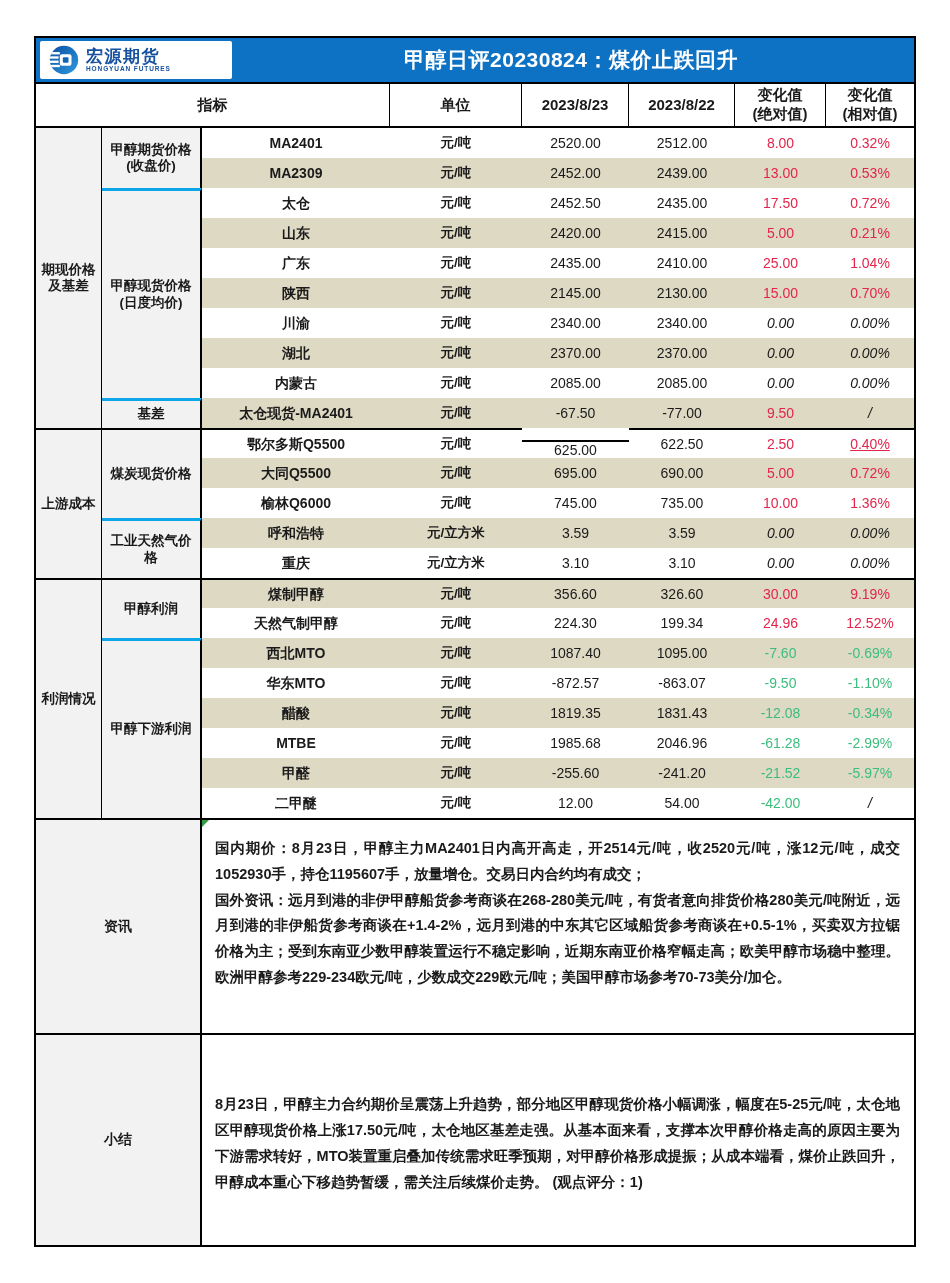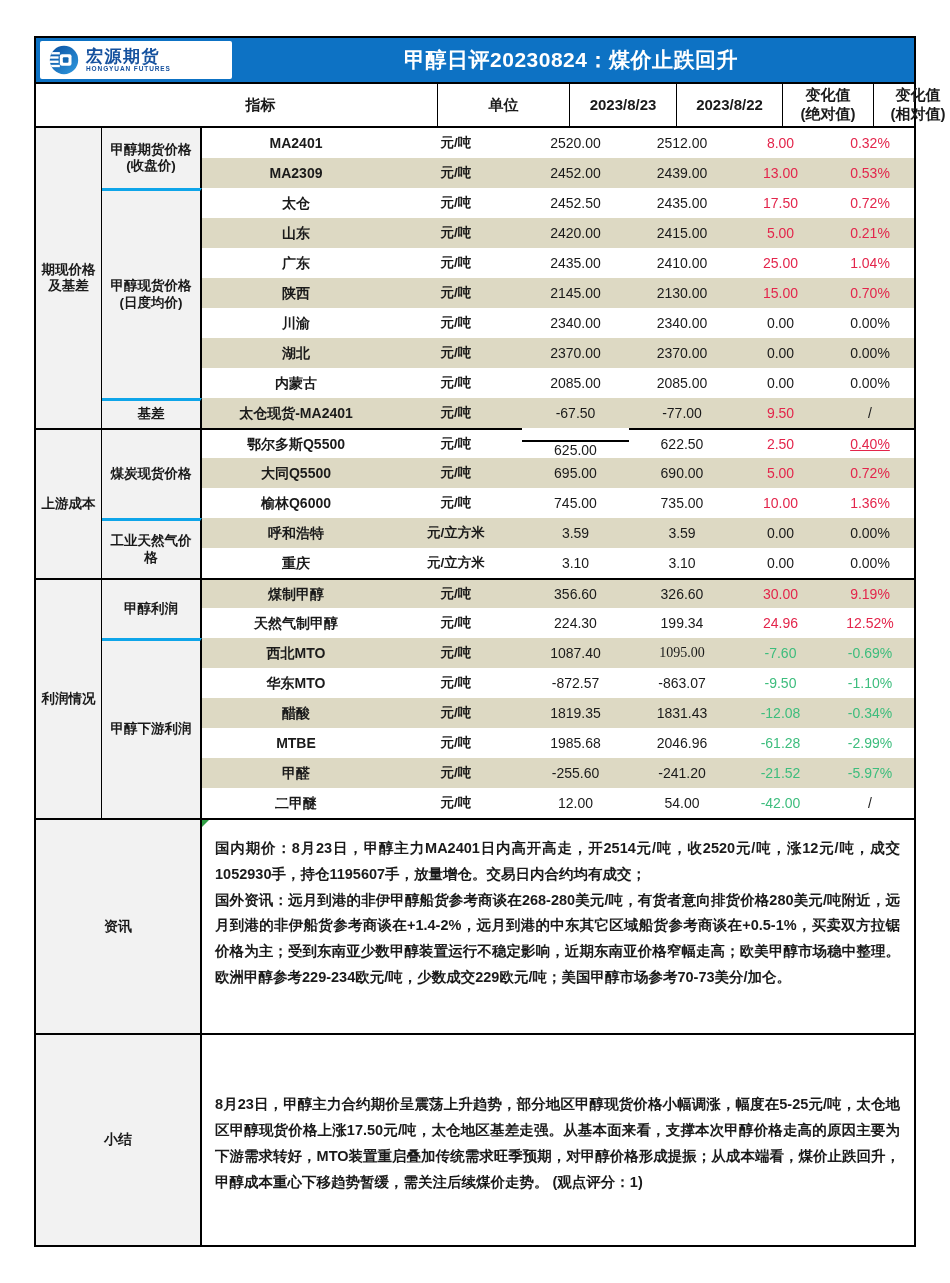--- a/index.html
+++ b/index.html
@@ -45,21 +45,20 @@
     color:#fff;font-size:21px;font-weight:700;
     letter-spacing:0.5px;
   }
   
   .thead{
     display:grid;
     grid-template-columns:354px 132px 107px 106px 91px 88px;
     height:44px;
     border-bottom:2px solid #000;
     background:#fff;
-    padding-left:48px;
   }
   .hcell{
     display:flex;align-items:center;justify-content:center;
     font-size:15px;font-weight:700;
     border-right:1px solid #000;
     white-space:pre-line;text-align:center;line-height:1.25;
   }
   .hcell:last-child{border-right:none;}
   
   .tbody{
@@ -76,21 +75,21 @@
   .c1{background:var(--label-gray);border-right:1px solid #000;font-weight:700;font-size:13.5px;}
   .c2{background:var(--label-gray);border-right:2px solid #000;font-weight:700;font-size:13.5px;}
   .dc{background:#fff;}
   .dc.stripe{background:var(--stripe);}
   .dc.bold{font-weight:700;}
   .unitc{font-weight:600;font-size:13.5px;}
   .gtop{border-top:2px solid #000;}
   .stop{border-top:3px solid #0ea5e9;}
   .up{color:var(--up-red);}
   .down{color:var(--down-green);}
-  .flat{color:var(--ink);}
+  .flat{color:var(--ink);font-style:italic;}
   
   .section{
     display:flex;border-top:2px solid #000;
   }
   .sec-label{
     width:166px;flex:0 0 auto;
     background:var(--label-gray);
     border-right:2px solid #000;
     display:flex;align-items:center;justify-content:center;
     font-size:14px;font-weight:700;
@@ -269,21 +268,21 @@
       <div class="cell dc bold" style="grid-area: 17 / 3;">天然气制甲醇</div>
       <div class="cell dc unitc" style="grid-area: 17 / 4;">元/吨</div>
       <div class="cell dc" style="grid-area: 17 / 5;">224.30</div>
       <div class="cell dc" style="grid-area: 17 / 6;">199.34</div>
       <div class="cell dc up" style="grid-area: 17 / 7;">24.96</div>
       <div class="cell dc up" style="grid-area: 17 / 8;">12.52%</div>
       <div class="cell c2 stop" style="grid-area: 18 / 2 / span 6;">甲醇下游利润</div>
       <div class="cell dc bold stripe" style="grid-area: 18 / 3;">西北MTO</div>
       <div class="cell dc unitc stripe" style="grid-area: 18 / 4;">元/吨</div>
       <div class="cell dc stripe" style="grid-area: 18 / 5;">1087.40</div>
-      <div class="cell dc stripe" style="grid-area: 18 / 6; font-family: Liberation Serif, serif;">1095.00</div>
+      <div class="cell dc stripe" style="grid-area: 18 / 6;">1095.00</div>
       <div class="cell dc down stripe" style="grid-area: 18 / 7; text-align: right;">-7.60</div>
       <div class="cell dc down stripe" style="grid-area: 18 / 8;">-0.69%</div>
       <div class="cell dc bold" style="grid-area: 19 / 3;">华东MTO</div>
       <div class="cell dc unitc" style="grid-area: 19 / 4;">元/吨</div>
       <div class="cell dc" style="grid-area: 19 / 5;">-872.57</div>
       <div class="cell dc" style="grid-area: 19 / 6;">-863.07</div>
       <div class="cell dc down" style="grid-area: 19 / 7;">-9.50</div>
       <div class="cell dc down" style="grid-area: 19 / 8;">-1.10%</div>
       <div class="cell dc bold stripe" style="grid-area: 20 / 3;">醋酸</div>
       <div class="cell dc unitc stripe" style="grid-area: 20 / 4;">元/吨</div>

